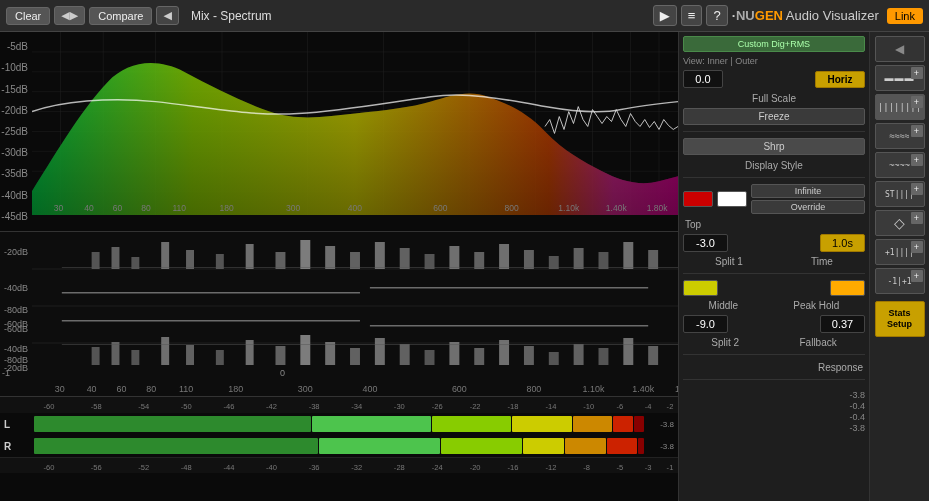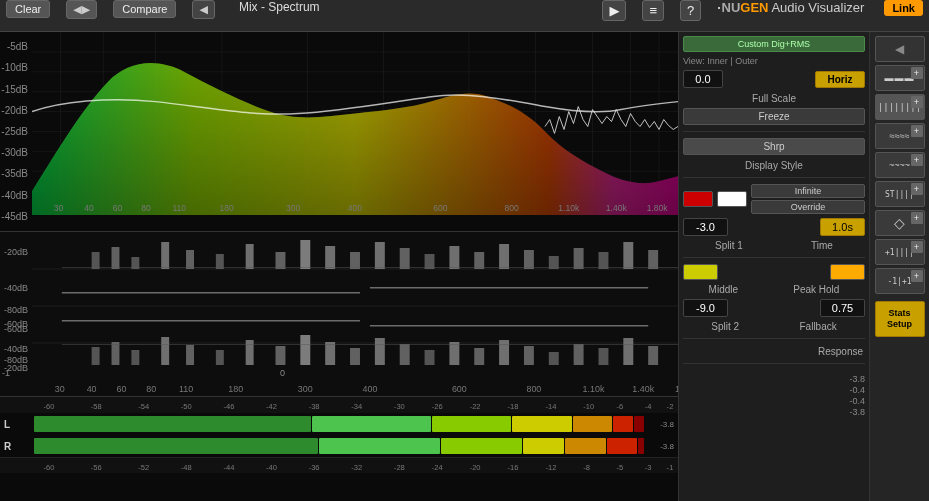--- a/index.html
+++ b/index.html
@@ -9,26 +9,26 @@
       background: #1a1a1a;
       font-family: Arial, sans-serif;
       font-size: 11px;
       color: #ccc;
       overflow: hidden;
     }
 
     
     .top-bar {
       display: flex;
-      align-items: flex-start;
+      align-items: center;
       background: #2a2a2a;
       border-bottom: 1px solid #444;
       height: 32px;
       padding: 0 6px;
-      gap: 16px;
+      gap: 4px;
     }
     .top-bar button {
       background: #555;
       color: #eee;
       border: 1px solid #666;
       border-radius: 3px;
       padding: 2px 8px;
       cursor: pointer;
       font-size: 11px;
     }
@@ -48,21 +48,21 @@
       color: #ccc;
       font-size: 13px;
       font-weight: bold;
     }
     .link-btn {
       background: #f90 !important;
       color: #000 !important;
       border: none !important;
       border-radius: 3px;
       padding: 2px 8px !important;
-      font-weight: bold;
+      font-weight: normal;
     }
 
     
     .main-layout {
       display: flex;
       height: 469px;
     }
 
     
     .left-panel {
@@ -576,20 +576,23 @@
 
     <div class="panel-row">
       <div class="color-swatch" style="background:#cc0000;width:30px;"></div>
       <div class="color-swatch" style="background:#ffffff;width:30px;"></div>
       <div style="display:flex;flex-direction:column;gap:2px;flex:1;">
         <button class="panel-btn" style="font-size:9px;padding:1px 4px;">Infinite</button>
         <button class="panel-btn" style="font-size:9px;padding:1px 4px;">Override</button>
       </div>
     </div>
 
+    <div style="text-align:left;padding:0 2px;">
+      <span class="panel-label">Top</span>
+    </div>
 
     <div class="panel-row">
       <div class="panel-value" style="cursor:pointer;">-3.0</div>
       <div class="panel-value" style="cursor:pointer;background:#c8a000;color:#000;border-color:#a07800;">1.0s</div>
     </div>
     <div class="panel-row" style="justify-content:space-around;">
       <span class="panel-label">Split 1</span>
       <span class="panel-label">Time</span>
     </div>
 
@@ -599,21 +602,21 @@
       <div class="color-swatch" style="background:#cccc00;width:35px;"></div>
       <div class="color-swatch" style="background:#ffaa00;width:35px;"></div>
     </div>
     <div class="panel-row" style="justify-content:space-around;">
       <span class="panel-label">Middle</span>
       <span class="panel-label">Peak Hold</span>
     </div>
 
     <div class="panel-row">
       <div class="panel-value" style="cursor:pointer;">-9.0</div>
-      <div class="panel-value" style="cursor:pointer;">0.75</div>
+      <div class="panel-value" style="cursor:pointer;">0.37</div>
     </div>
     <div class="panel-row" style="justify-content:space-around;">
       <span class="panel-label">Split 2</span>
       <span class="panel-label">Fallback</span>
     </div>
 
     <div class="divider"></div>
 
     <div style="text-align:right;padding-right:2px;">
       <span class="panel-label">Response</span>

